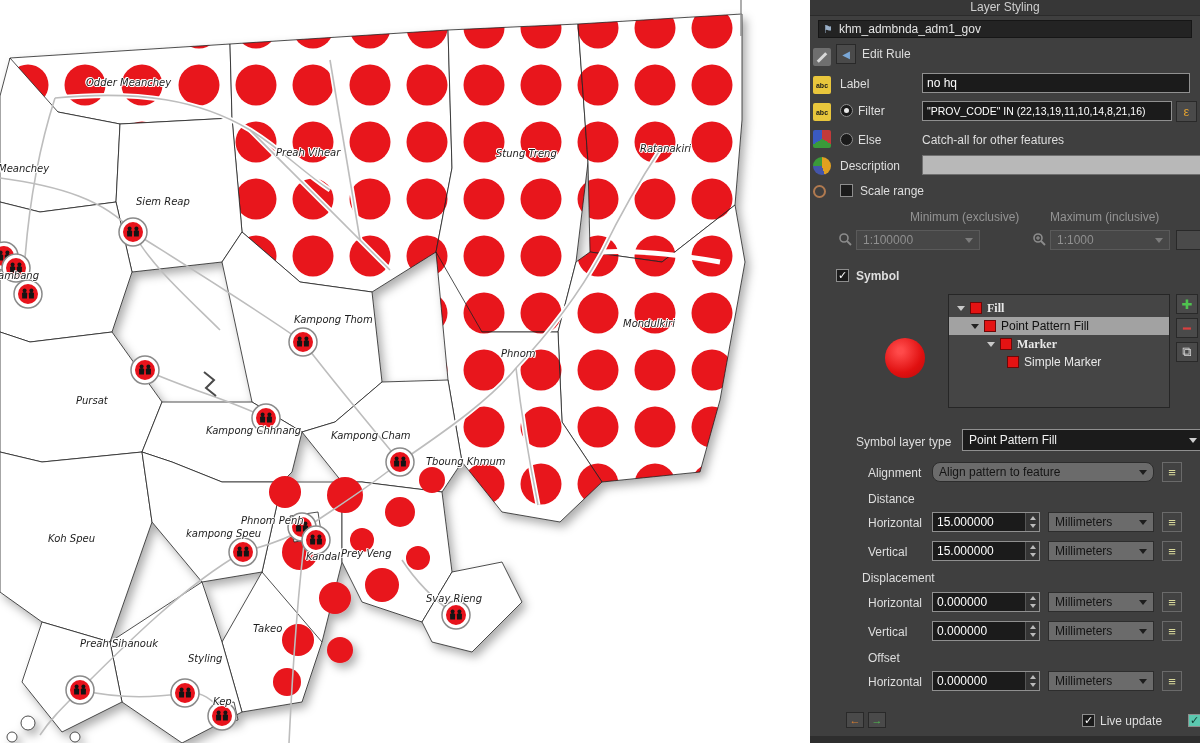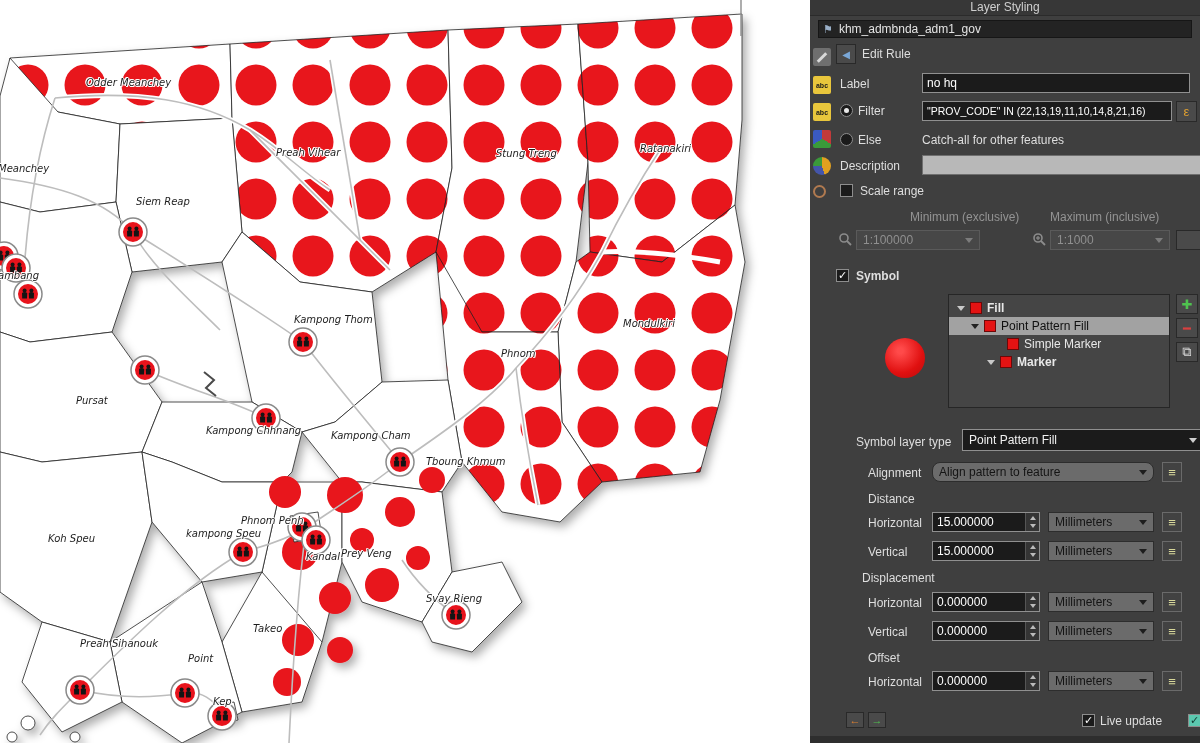--- a/index.html
+++ b/index.html
@@ -42,21 +42,21 @@
        align-items:center;justify-content:center;font-size:13px;}
   .chk{width:13px;height:13px;background:#1b1b1b;border:1px solid #8d8d8d;display:flex;align-items:center;
        justify-content:center;color:#fff;font-size:11px;line-height:11px;}
   .radio{width:13px;height:13px;border-radius:50%;background:#1b1b1b;border:1px solid #8d8d8d;display:flex;
          align-items:center;justify-content:center;}
   .radio .dot{width:5px;height:5px;border-radius:50%;background:#e8e8e8;}
   .lbl{color:#dedede;}
   .dis{color:#939393;}
   .tree{background:#454545;border:1px solid #262626;}
   .trow{height:18px;display:flex;align-items:center;gap:5px;color:#e8e8e8;font-size:12px;box-sizing:border-box;}
-  .trow.bold{font-weight:bold;}
+  .trow.bold{font-weight:bold;font-family:Liberation Serif, serif;}
   .trow.sel{background:#a2a2a2;color:#101010;}
   .chip{width:10px;height:10px;background:#e41313;border:1px solid #6d0808;flex:0 0 auto;}
   .tri{width:0;height:0;border-left:4px solid transparent;border-right:4px solid transparent;border-top:5px solid #c9c9c9;flex:0 0 auto;}
   .trow.sel .tri{border-top-color:#222;}
   .preview-circle{border-radius:50%;background:radial-gradient(circle at 38% 32%, #ff4a4a 8%, #e01010 60%, #b80b0b 100%);}
   .strip-icon{width:18px;height:18px;border-radius:2px;display:flex;align-items:center;justify-content:center;
               font-size:7px;font-weight:bold;}
   .sym-btn{width:22px;height:20px;background:#4a4a4a;border:1px solid #292929;display:flex;align-items:center;
            justify-content:center;font-size:13px;}
 </style>
@@ -198,21 +198,21 @@
     <span class="mlbl" style="left:331px;top:430px">Kampong Cham</span>
     <span class="mlbl" style="left:426px;top:456px">Tboung Khmum</span>
     <span class="mlbl" style="left:-2px;top:270px">ambang</span>
     <span class="mlbl" style="left:48px;top:533px">Koh Speu</span>
     <span class="mlbl" style="left:186px;top:528px">kampong Speu</span>
     <span class="mlbl" style="left:241px;top:515px">Phnom Penh</span>
     <span class="mlbl" style="left:306px;top:551px">Kandal</span>
     <span class="mlbl" style="left:341px;top:548px">Prey Veng</span>
     <span class="mlbl" style="left:426px;top:593px">Svay Rieng</span>
     <span class="mlbl" style="left:253px;top:623px">Takeo</span>
-    <span class="mlbl" style="left:188px;top:653px">Point</span>
+    <span class="mlbl" style="left:188px;top:653px">Styling</span>
     <span class="mlbl" style="left:80px;top:638px">Preah Sihanouk</span>
     <span class="mlbl" style="left:213px;top:696px">Kep</span>
   </div>
 
   <div id="panel">
 
     <div class="p bar-title">Layer Styling</div>
 
     <div class="p layer-bar">
       <span style="color:#9ab0c8;font-size:11px;">⚑</span>
@@ -287,28 +287,28 @@
       <div class="trow bold" style="padding-left:8px;margin-top:4px;">
         <span class="tri"></span>
         <span class="chip"></span>
         <span>Fill</span>
       </div>
       <div class="trow sel" style="padding-left:22px;">
         <span class="tri"></span>
         <span class="chip"></span>
         <span>Point Pattern Fill</span>
       </div>
-      <div class="trow" style="padding-left:58px;">
-        <span class="chip"></span>
-        <span>Simple Marker</span>
-      </div>
       <div class="trow bold" style="padding-left:38px;">
         <span class="tri"></span>
         <span class="chip"></span>
         <span>Marker</span>
+      </div>
+      <div class="trow" style="padding-left:58px;">
+        <span class="chip"></span>
+        <span>Simple Marker</span>
       </div>
     </div>
     <div class="p sym-btn" style="left:366px;top:294px;color:#4fc24f;">✚</div>
     <div class="p sym-btn" style="left:366px;top:318px;color:#d94040;">━</div>
     <div class="p sym-btn" style="left:366px;top:342px;color:#d8d8d8;">⧉</div>
 
     <div class="p lbl" style="left:46px;top:435px;">Symbol layer type</div>
     <div class="p ddd" style="left:152px;top:429px;width:242px;height:22px;">
       <span>Point Pattern Fill</span>
         <span class="car"></span>

